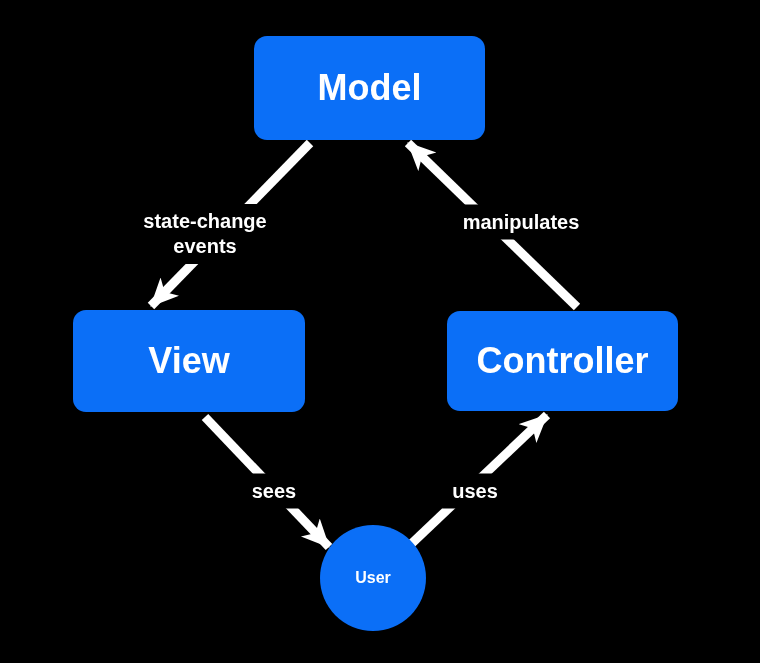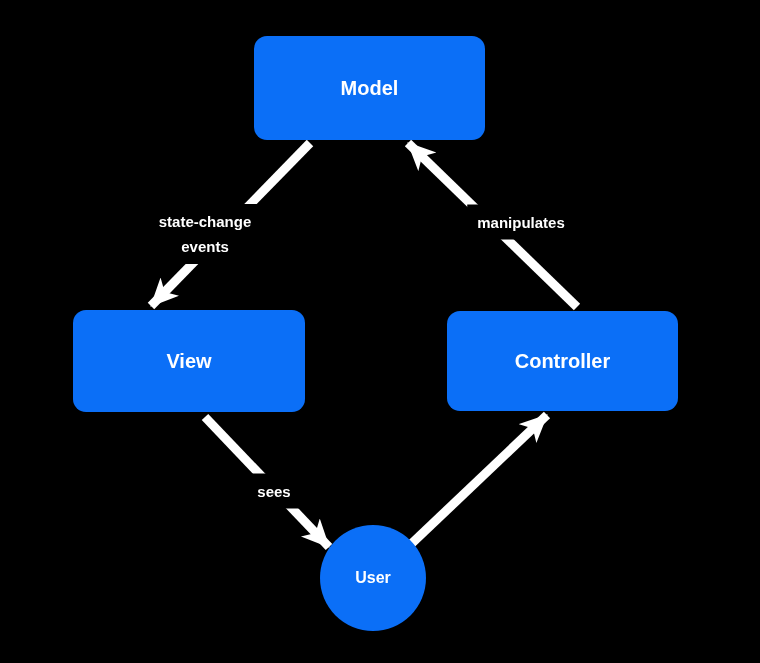--- a/index.html
+++ b/index.html
@@ -17,37 +17,37 @@
   }
   .node {
     position: absolute;
     background: #0b6ff7;
     color: #ffffff;
     display: flex; align-items: center; justify-content: center;
     font-weight: bold;
   }
   .node-rect {
     border-radius: 13px;
-    font-size: 20px;
+    font-size: 36px;
   }
   #node-model      { left: 254px; top: 36px;  width: 231px; height: 104px; }
   #node-view       { left: 73px;  top: 310px; width: 232px; height: 102px; }
   #node-controller { left: 447px; top: 311px; width: 231px; height: 100px; }
   #node-user {
     left: 320px; top: 525px; width: 106px; height: 106px;
     border-radius: 50%;
     font-size: 16px;
   }
   .edge-label {
     position: absolute;
     transform: translate(-50%, -50%);
     color: #ffffff;
     background: #000000;
     font-weight: bold;
-    font-size: 15px;
+    font-size: 20px;
     line-height: 25px;
     text-align: center;
     padding: 5px 10px;
     white-space: nowrap;
   }
   #label-state-change { left: 205px; top: 234px; }
   #label-manipulates  { left: 521px; top: 222px; }
   #label-sees         { left: 274px; top: 491px; }
   #label-uses         { left: 475px; top: 491px; }
 </style>
@@ -86,14 +86,15 @@
 
   <div class="edge-label" id="label-state-change">
     <div>state-change</div>
     <div>events</div>
   </div>
 
   <div class="edge-label" id="label-manipulates">manipulates</div>
 
   <div class="edge-label" id="label-sees">sees</div>
 
+  <div class="edge-label" id="label-uses">uses</div>
 
 </div>
 
 </body></html>

